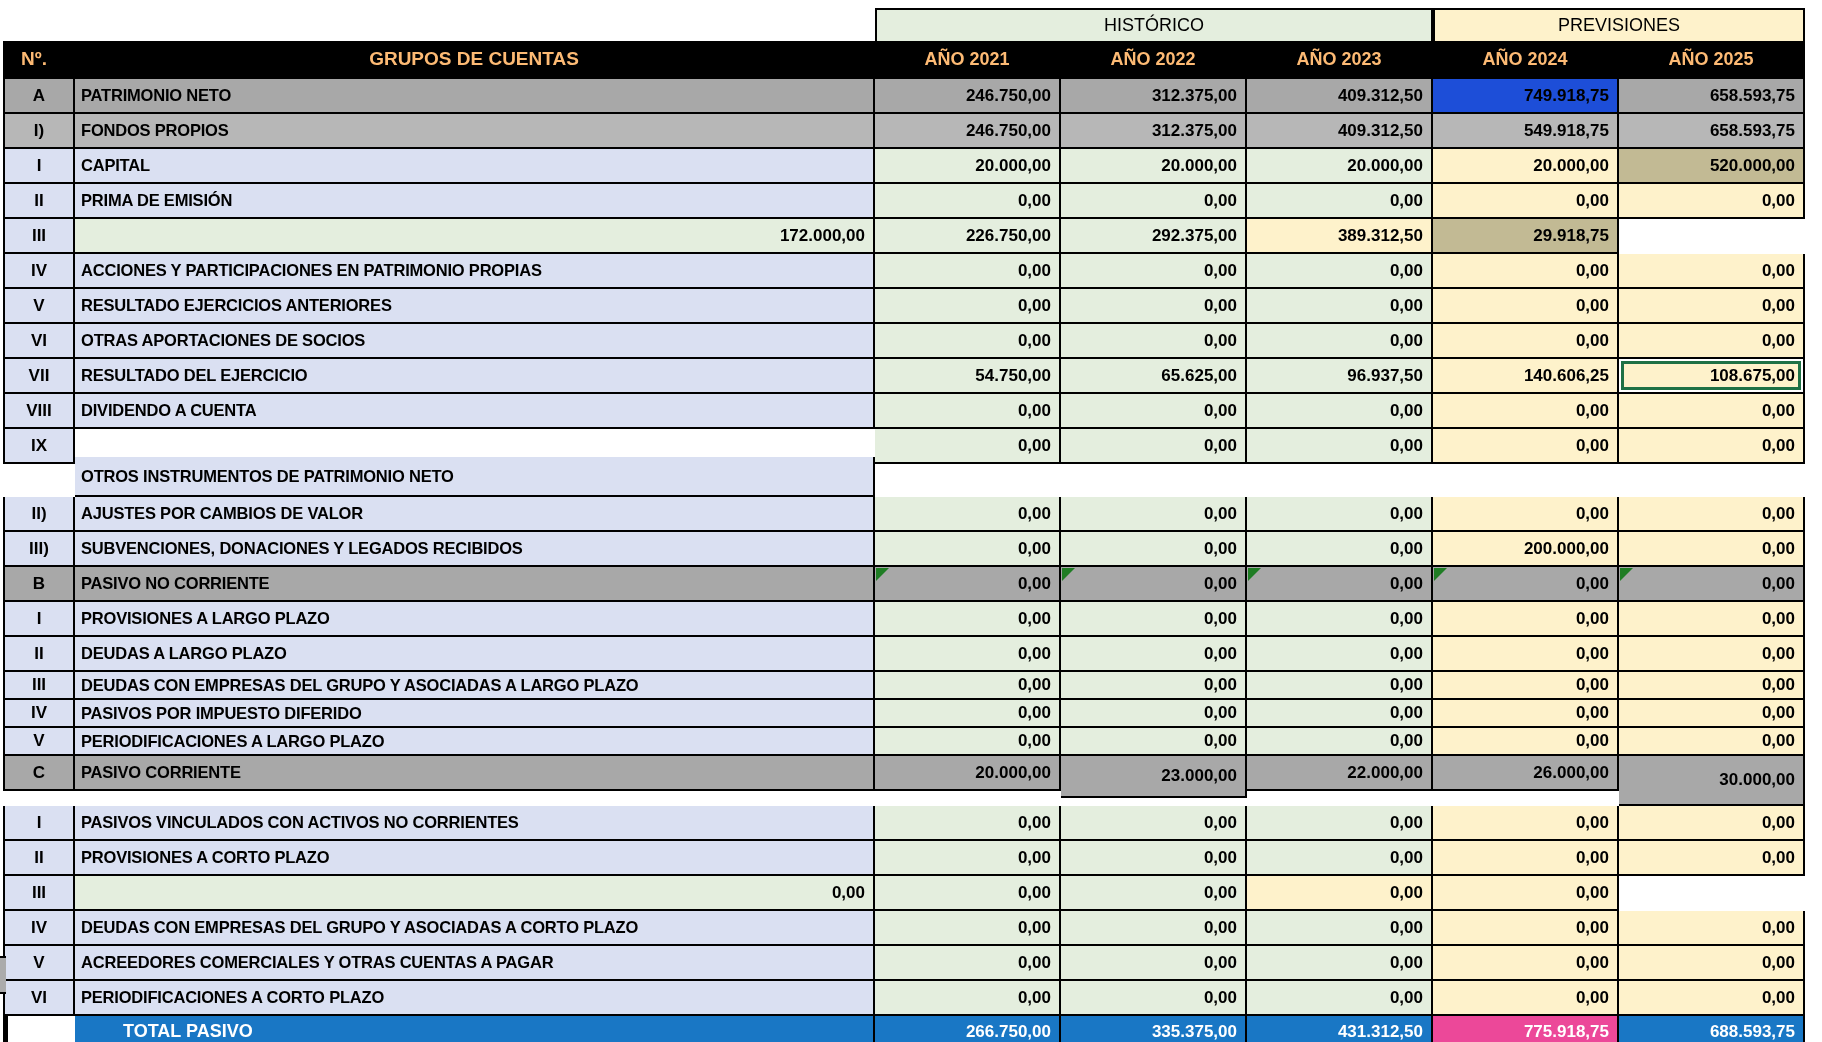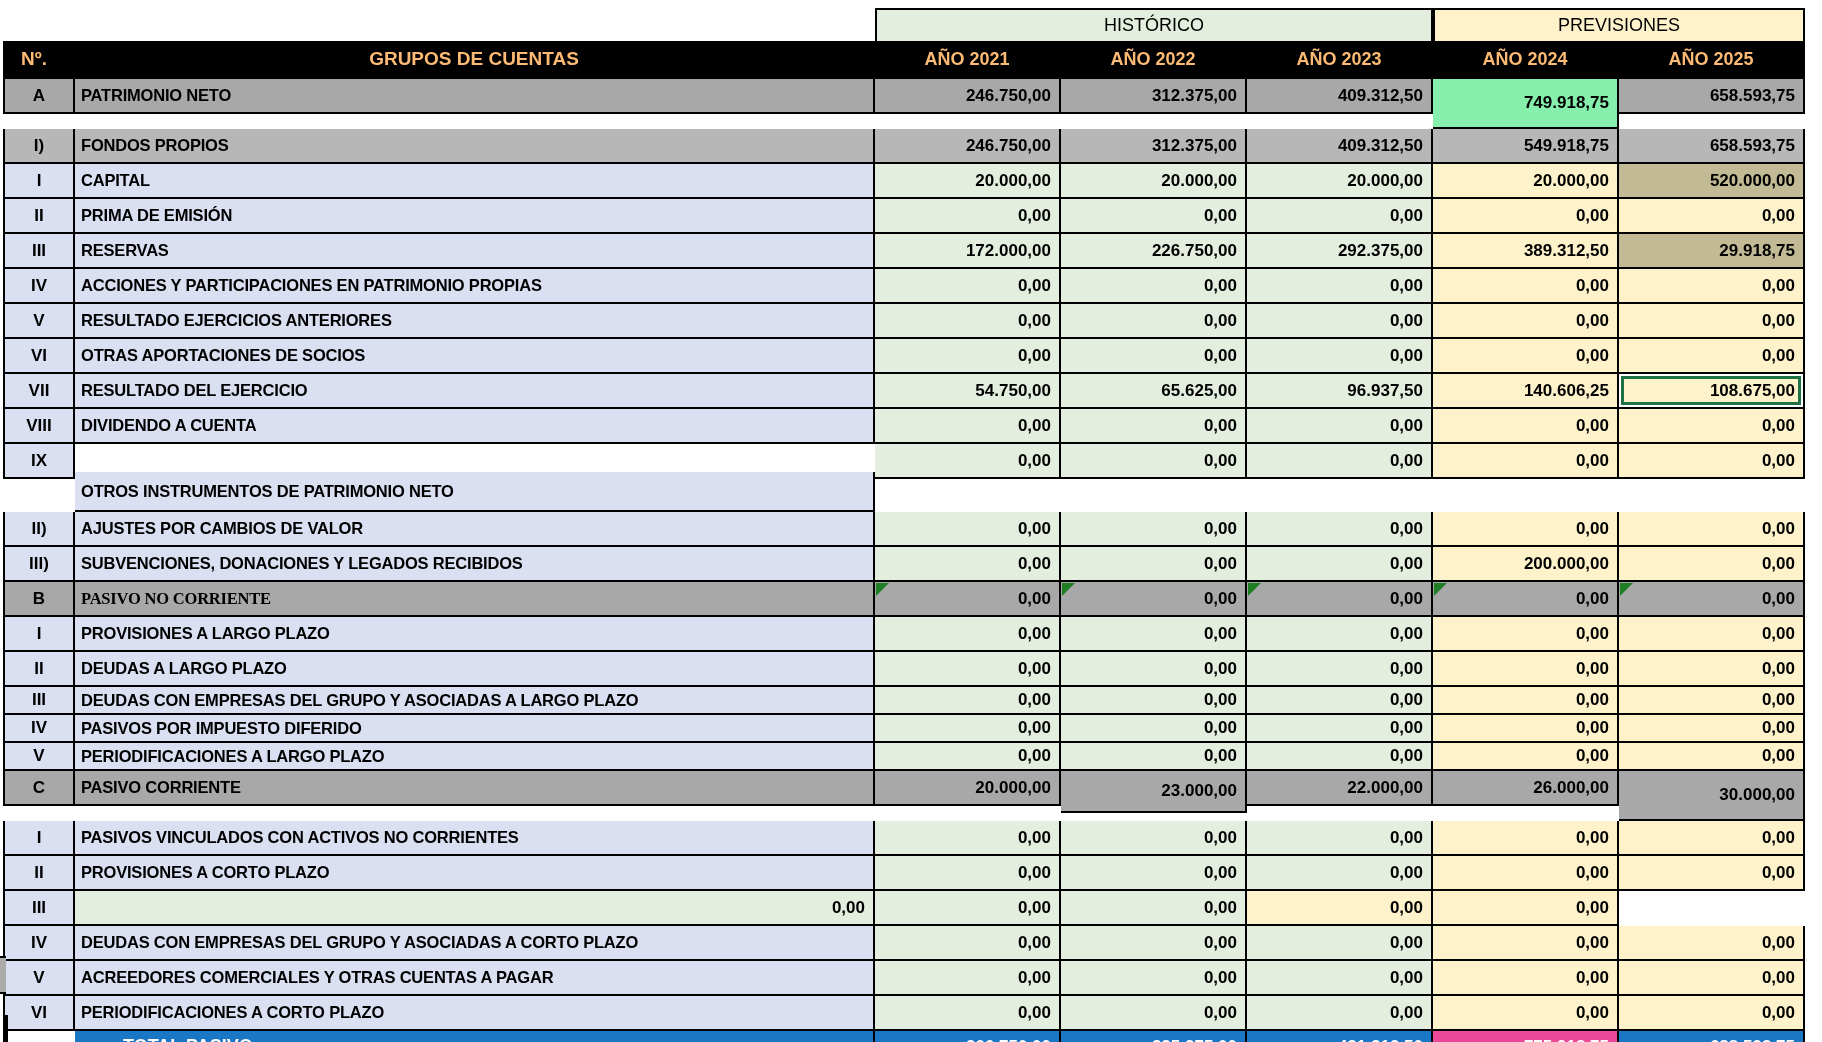--- a/index.html
+++ b/index.html
@@ -58,21 +58,21 @@
     <div class="cell head-year">AÑO 2025</div>
   </div>
 
   <div id="rows-host">
       <div class="row">
         <div class="cell c-num" style="height: 35px; background: rgb(168, 168, 168);">A</div>
         <div class="cell c-label" style="height: 35px; background: rgb(168, 168, 168);">PATRIMONIO NETO</div>
         <div class="cell c-val" style="height: 35px; background: rgb(168, 168, 168);">246.750,00</div>
         <div class="cell c-val" style="height: 35px; background: rgb(168, 168, 168);">312.375,00</div>
         <div class="cell c-val" style="height: 35px; background: rgb(168, 168, 168);">409.312,50</div>
-        <div class="cell c-val" style="height: 50px; background: #86efac;">749.918,75</div>
+        <div class="cell c-val" style="height: 35px; background: #1d4ed8;">749.918,75</div>
         <div class="cell c-val" style="height: 35px; background: rgb(168, 168, 168);">658.593,75</div>
       </div>
       <div class="row">
         <div class="cell c-num" style="height: 35px; background: rgb(183, 183, 183);">I)</div>
         <div class="cell c-label" style="height: 35px; background: rgb(183, 183, 183);">FONDOS PROPIOS</div>
         <div class="cell c-val" style="height: 35px; background: rgb(183, 183, 183);">246.750,00</div>
         <div class="cell c-val" style="height: 35px; background: rgb(183, 183, 183);">312.375,00</div>
         <div class="cell c-val" style="height: 35px; background: rgb(183, 183, 183);">409.312,50</div>
         <div class="cell c-val" style="height: 35px; background: rgb(183, 183, 183);">549.918,75</div>
         <div class="cell c-val" style="height: 35px; background: rgb(183, 183, 183);">658.593,75</div>
@@ -90,21 +90,20 @@
         <div class="cell c-num" style="height: 35px; background: rgb(218, 224, 242);">II</div>
         <div class="cell c-label" style="height: 35px; background: rgb(218, 224, 242);">PRIMA DE EMISIÓN</div>
         <div class="cell c-val" style="height: 35px; background: rgb(228, 238, 222);">0,00</div>
         <div class="cell c-val" style="height: 35px; background: rgb(228, 238, 222);">0,00</div>
         <div class="cell c-val" style="height: 35px; background: rgb(228, 238, 222);">0,00</div>
         <div class="cell c-val" style="height: 35px; background: rgb(254, 242, 203);">0,00</div>
         <div class="cell c-val" style="height: 35px; background: rgb(254, 242, 203);">0,00</div>
       </div>
       <div class="row">
         <div class="cell c-num" style="height: 35px; background: rgb(218, 224, 242);">III</div>
-        <div class="cell c-label" style="height: 35px; background: rgb(218, 224, 242);">RESERVAS</div>
         <div class="cell c-val" style="height: 35px; background: rgb(228, 238, 222);">172.000,00</div>
         <div class="cell c-val" style="height: 35px; background: rgb(228, 238, 222);">226.750,00</div>
         <div class="cell c-val" style="height: 35px; background: rgb(228, 238, 222);">292.375,00</div>
         <div class="cell c-val" style="height: 35px; background: rgb(254, 242, 203);">389.312,50</div>
         <div class="cell c-val" style="height: 35px; background: rgb(194, 186, 148);">29.918,75</div>
       </div>
       <div class="row">
         <div class="cell c-num" style="height: 35px; background: rgb(218, 224, 242);">IV</div>
         <div class="cell c-label" style="height: 35px; background: rgb(218, 224, 242);">ACCIONES Y PARTICIPACIONES EN PATRIMONIO PROPIAS</div>
         <div class="cell c-val" style="height: 35px; background: rgb(228, 238, 222);">0,00</div>
@@ -171,21 +170,21 @@
         <div class="cell c-num" style="height: 35px; background: rgb(218, 224, 242);">III)</div>
         <div class="cell c-label" style="height: 35px; background: rgb(218, 224, 242);">SUBVENCIONES, DONACIONES Y LEGADOS RECIBIDOS</div>
         <div class="cell c-val" style="height: 35px; background: rgb(228, 238, 222);">0,00</div>
         <div class="cell c-val" style="height: 35px; background: rgb(228, 238, 222);">0,00</div>
         <div class="cell c-val" style="height: 35px; background: rgb(228, 238, 222);">0,00</div>
         <div class="cell c-val" style="height: 35px; background: rgb(254, 242, 203);">200.000,00</div>
         <div class="cell c-val" style="height: 35px; background: rgb(254, 242, 203);">0,00</div>
       </div>
       <div class="row">
         <div class="cell c-num" style="height: 35px; background: rgb(168, 168, 168);">B</div>
-        <div class="cell c-label" style="height: 35px; background: rgb(168, 168, 168); font-family: Liberation Serif, serif;">PASIVO NO CORRIENTE</div>
+        <div class="cell c-label" style="height: 35px; background: rgb(168, 168, 168);">PASIVO NO CORRIENTE</div>
         <div class="cell c-val tri" style="height: 35px; background: rgb(168, 168, 168);">0,00</div>
         <div class="cell c-val tri" style="height: 35px; background: rgb(168, 168, 168);">0,00</div>
         <div class="cell c-val tri" style="height: 35px; background: rgb(168, 168, 168);">0,00</div>
         <div class="cell c-val tri" style="height: 35px; background: rgb(168, 168, 168);">0,00</div>
         <div class="cell c-val tri" style="height: 35px; background: rgb(168, 168, 168);">0,00</div>
       </div>
       <div class="row">
         <div class="cell c-num" style="height: 35px; background: rgb(218, 224, 242);">I</div>
         <div class="cell c-label" style="height: 35px; background: rgb(218, 224, 242);">PROVISIONES A LARGO PLAZO</div>
         <div class="cell c-val" style="height: 35px; background: rgb(228, 238, 222);">0,00</div>

